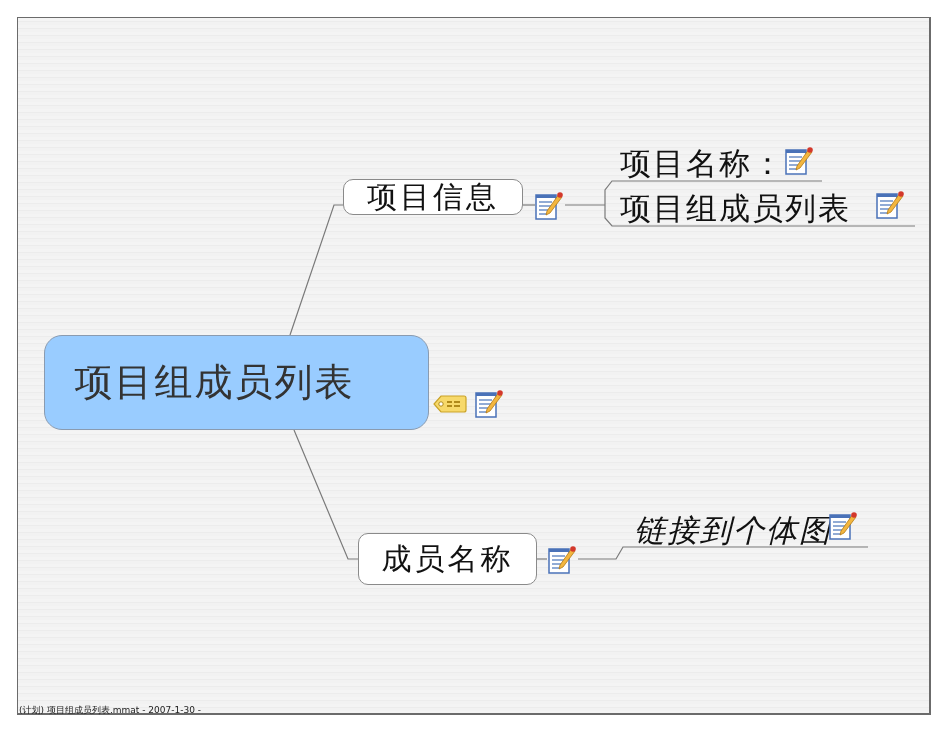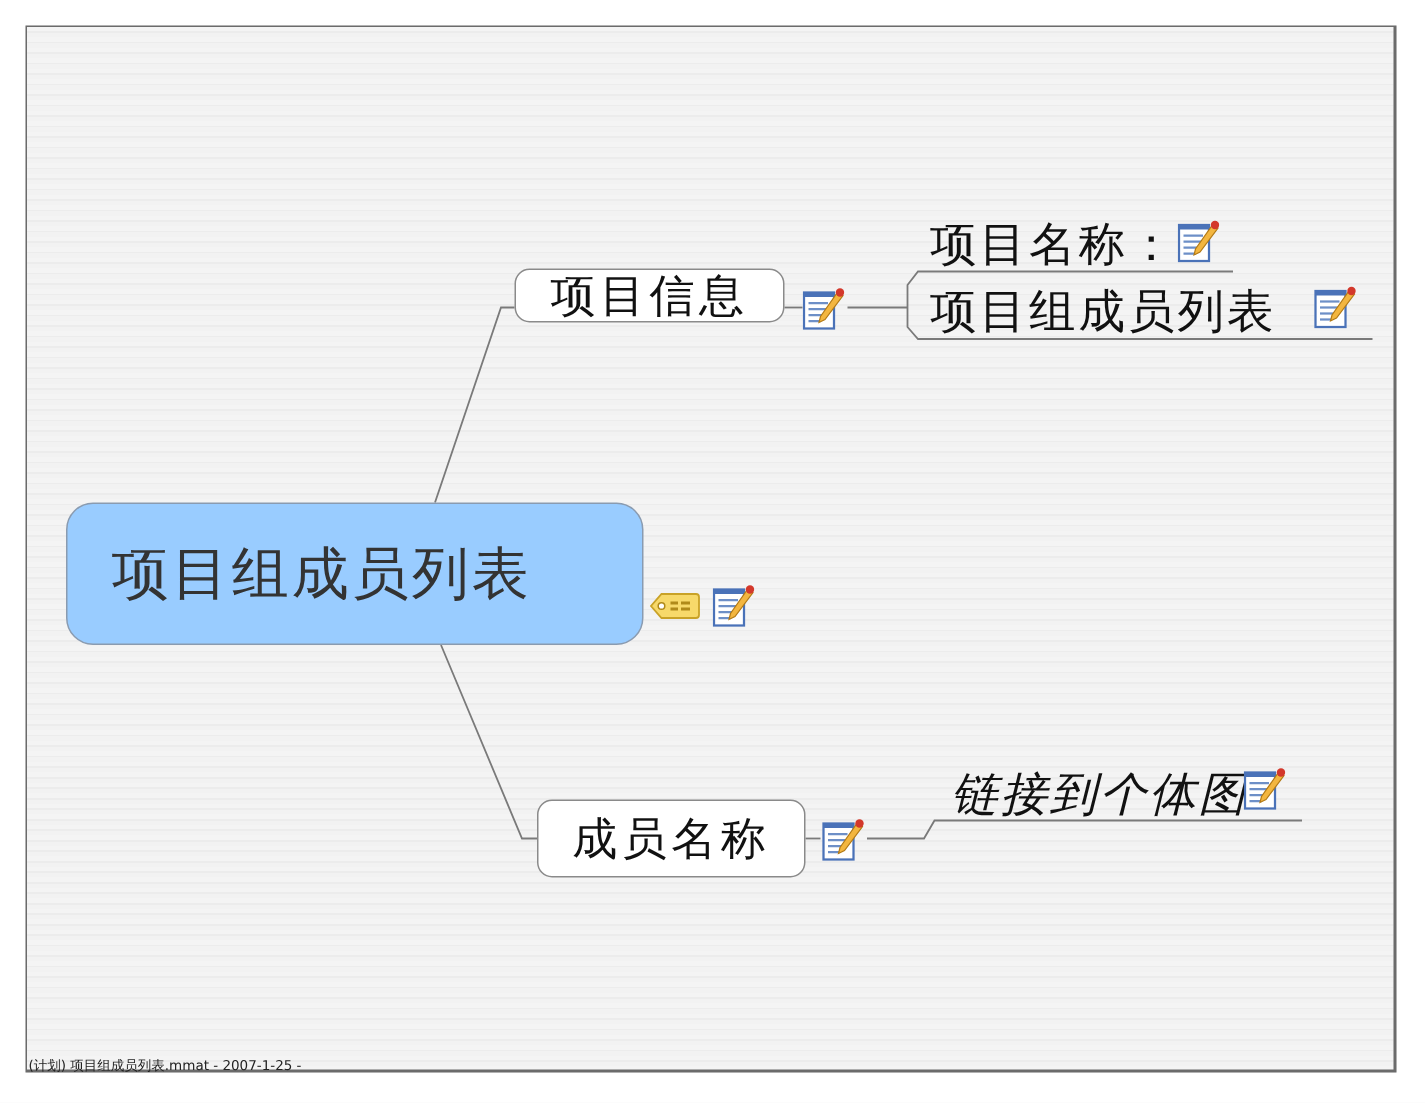--- a/index.html
+++ b/index.html
@@ -142,13 +142,13 @@
   <rect x="1" y="4" width="20" height="24" fill="#ffffff" stroke="#4a72b8" stroke-width="1.5"></rect>
   <rect x="1" y="4" width="20" height="3" fill="#4a72b8"></rect>
   <line x1="4" y1="11" x2="17" y2="11" stroke="#6d8fc7" stroke-width="1.5"></line>
   <line x1="4" y1="15" x2="17" y2="15" stroke="#6d8fc7" stroke-width="1.5"></line>
   <line x1="4" y1="19" x2="14" y2="19" stroke="#6d8fc7" stroke-width="1.5"></line>
   <line x1="4" y1="23" x2="12" y2="23" stroke="#6d8fc7" stroke-width="1.5"></line>
   <path d="M24 3 L27 6 L15 22 L11 24 L12 20 Z" fill="#f3b63f" stroke="#b37a15" stroke-width="0.8"></path>
   <circle cx="25" cy="4" r="2.8" fill="#d3382b"></circle>
 </svg>
 
-<div class="footer">(计划) 项目组成员列表.mmat - 2007-1-25 -</div>
+<div class="footer">(计划) 项目组成员列表.mmat - 2007-1-30 -</div>
 
 </body></html>

